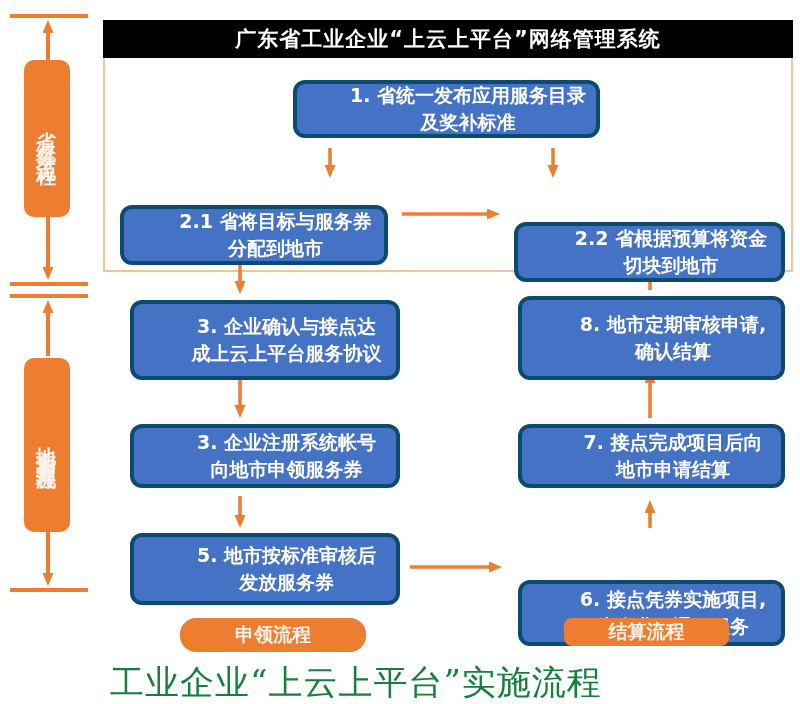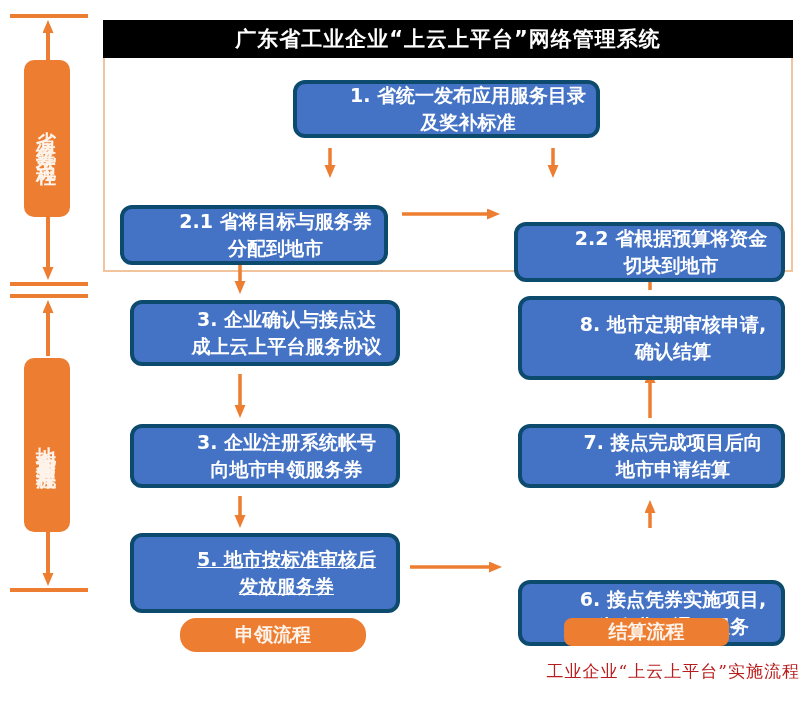--- a/index.html
+++ b/index.html
@@ -27,35 +27,35 @@
   .rail-2{left:24px;top:358px;width:46px;height:174px;letter-spacing:4px;}
   .step{
     position:absolute;background:#4472c4;border:4px solid #0c4a6e;border-radius:12px;
     box-sizing:border-box;color:#fff;font-weight:bold;font-size:19px;line-height:1.42;
     display:flex;align-items:center;justify-content:center;text-align:center;
     white-space:pre-line;z-index:3;padding-left:43px;
   }
   .b1 {left:293px;top:80px;width:307px;height:58px;}
   .b21{left:120px;top:185px;width:268px;height:60px;margin-top:20px;}
   .b22{left:514px;top:185px;width:271px;height:60px;margin-top:37px;}
-  .b3 {left:130px;top:300px;width:270px;height:66px;}
+  .b3 {left:130px;top:300px;width:270px;height:80px;}
   .b8 {left:518px;top:296px;width:267px;height:84px;}
   .b4 {left:130px;top:424px;width:270px;height:64px;}
   .b7 {left:518px;top:424px;width:267px;height:64px;}
-  .b5 {left:130px;top:533px;width:270px;height:80px;text-decoration:underline;}
+  .b5 {left:130px;top:533px;width:270px;height:72px;}
   .b6 {left:518px;top:533px;width:267px;height:66px;margin-top:47px;}
   .tag{
     position:absolute;background:#ed7d31;color:#fdf3ea;border-radius:8px;z-index:3;
     font-weight:bold;font-size:19px;display:flex;align-items:center;justify-content:center;
   }
   .tag-apply {left:180px;top:618px;width:186px;height:34px;border-radius:16px;}
   .tag-settle{left:564px;top:618px;width:165px;height:28px;}
   .caption{
     position:absolute;left:110px;top:660px;width:690px;height:38px;z-index:3;
-    color:#b91c1c;font-size:17px;text-align:right;letter-spacing:1px;
+    color:#15803d;font-size:34px;text-align:left;letter-spacing:1px;
     font-family:"DejaVu Serif","Liberation Serif",serif;
   }
 </style>
 </head>
 <body>
 
 <div class="canvas">
 
   <svg class="arrows" viewBox="0 0 800 704">
     <defs>

